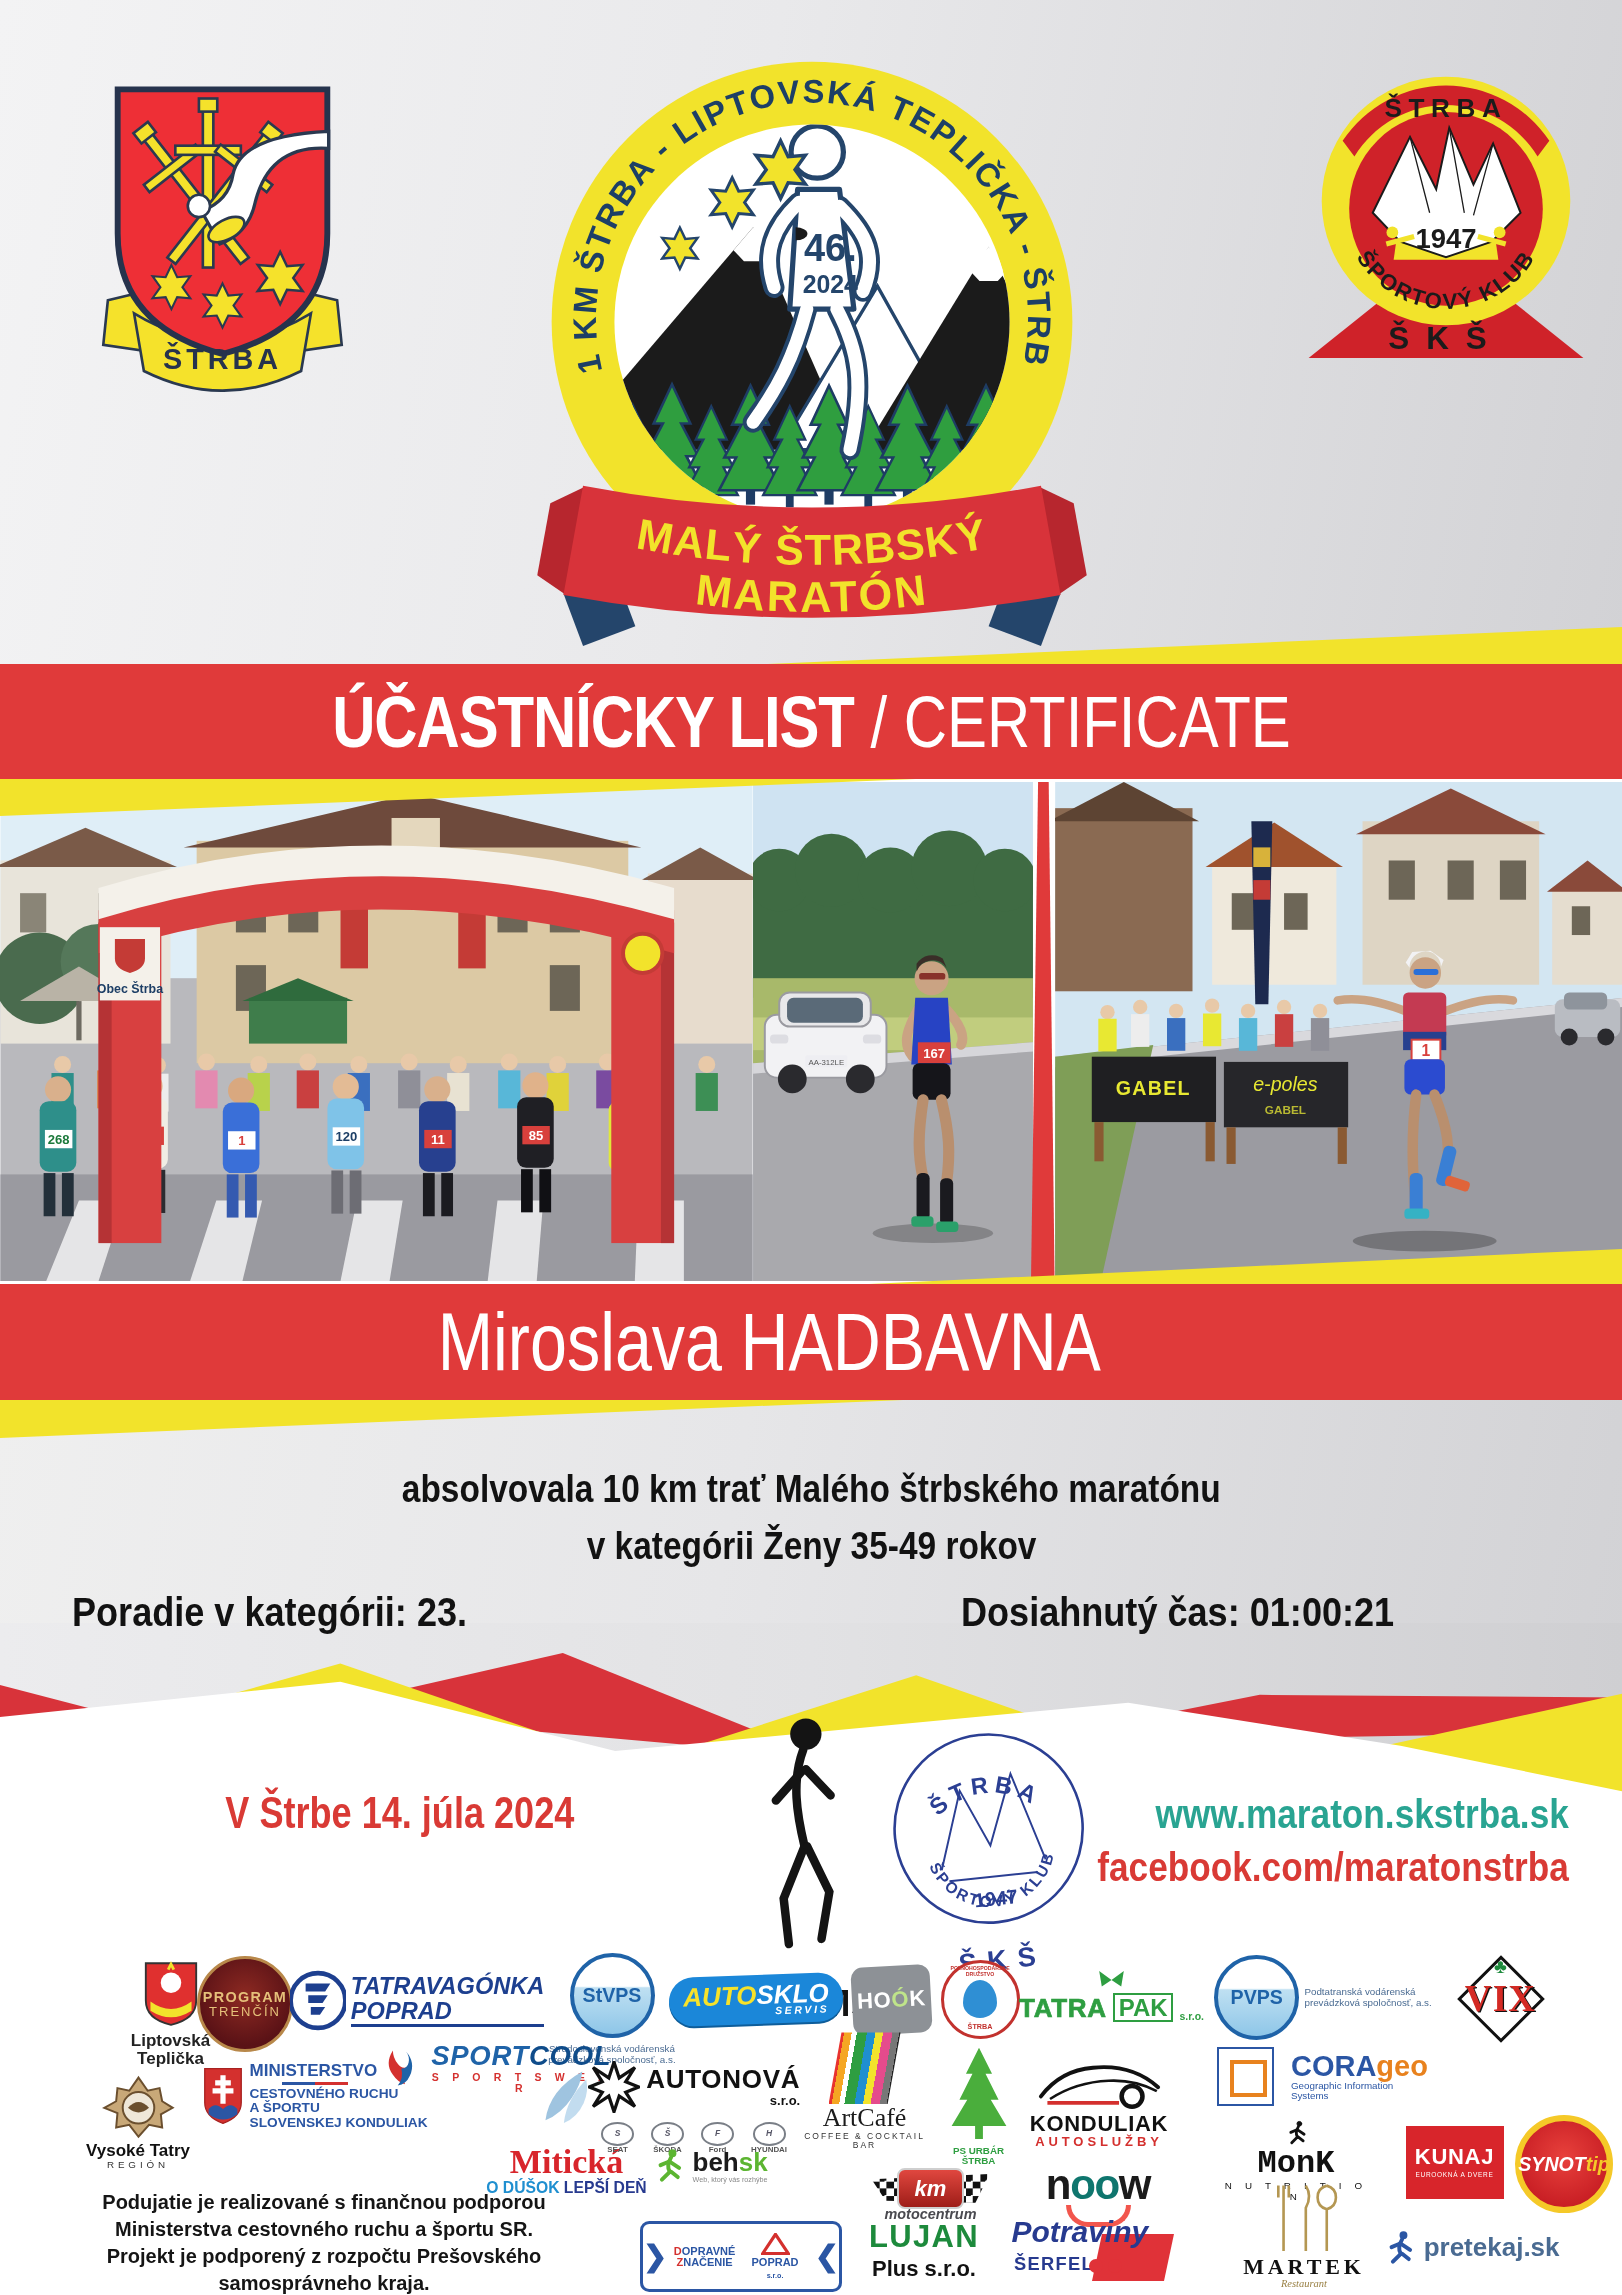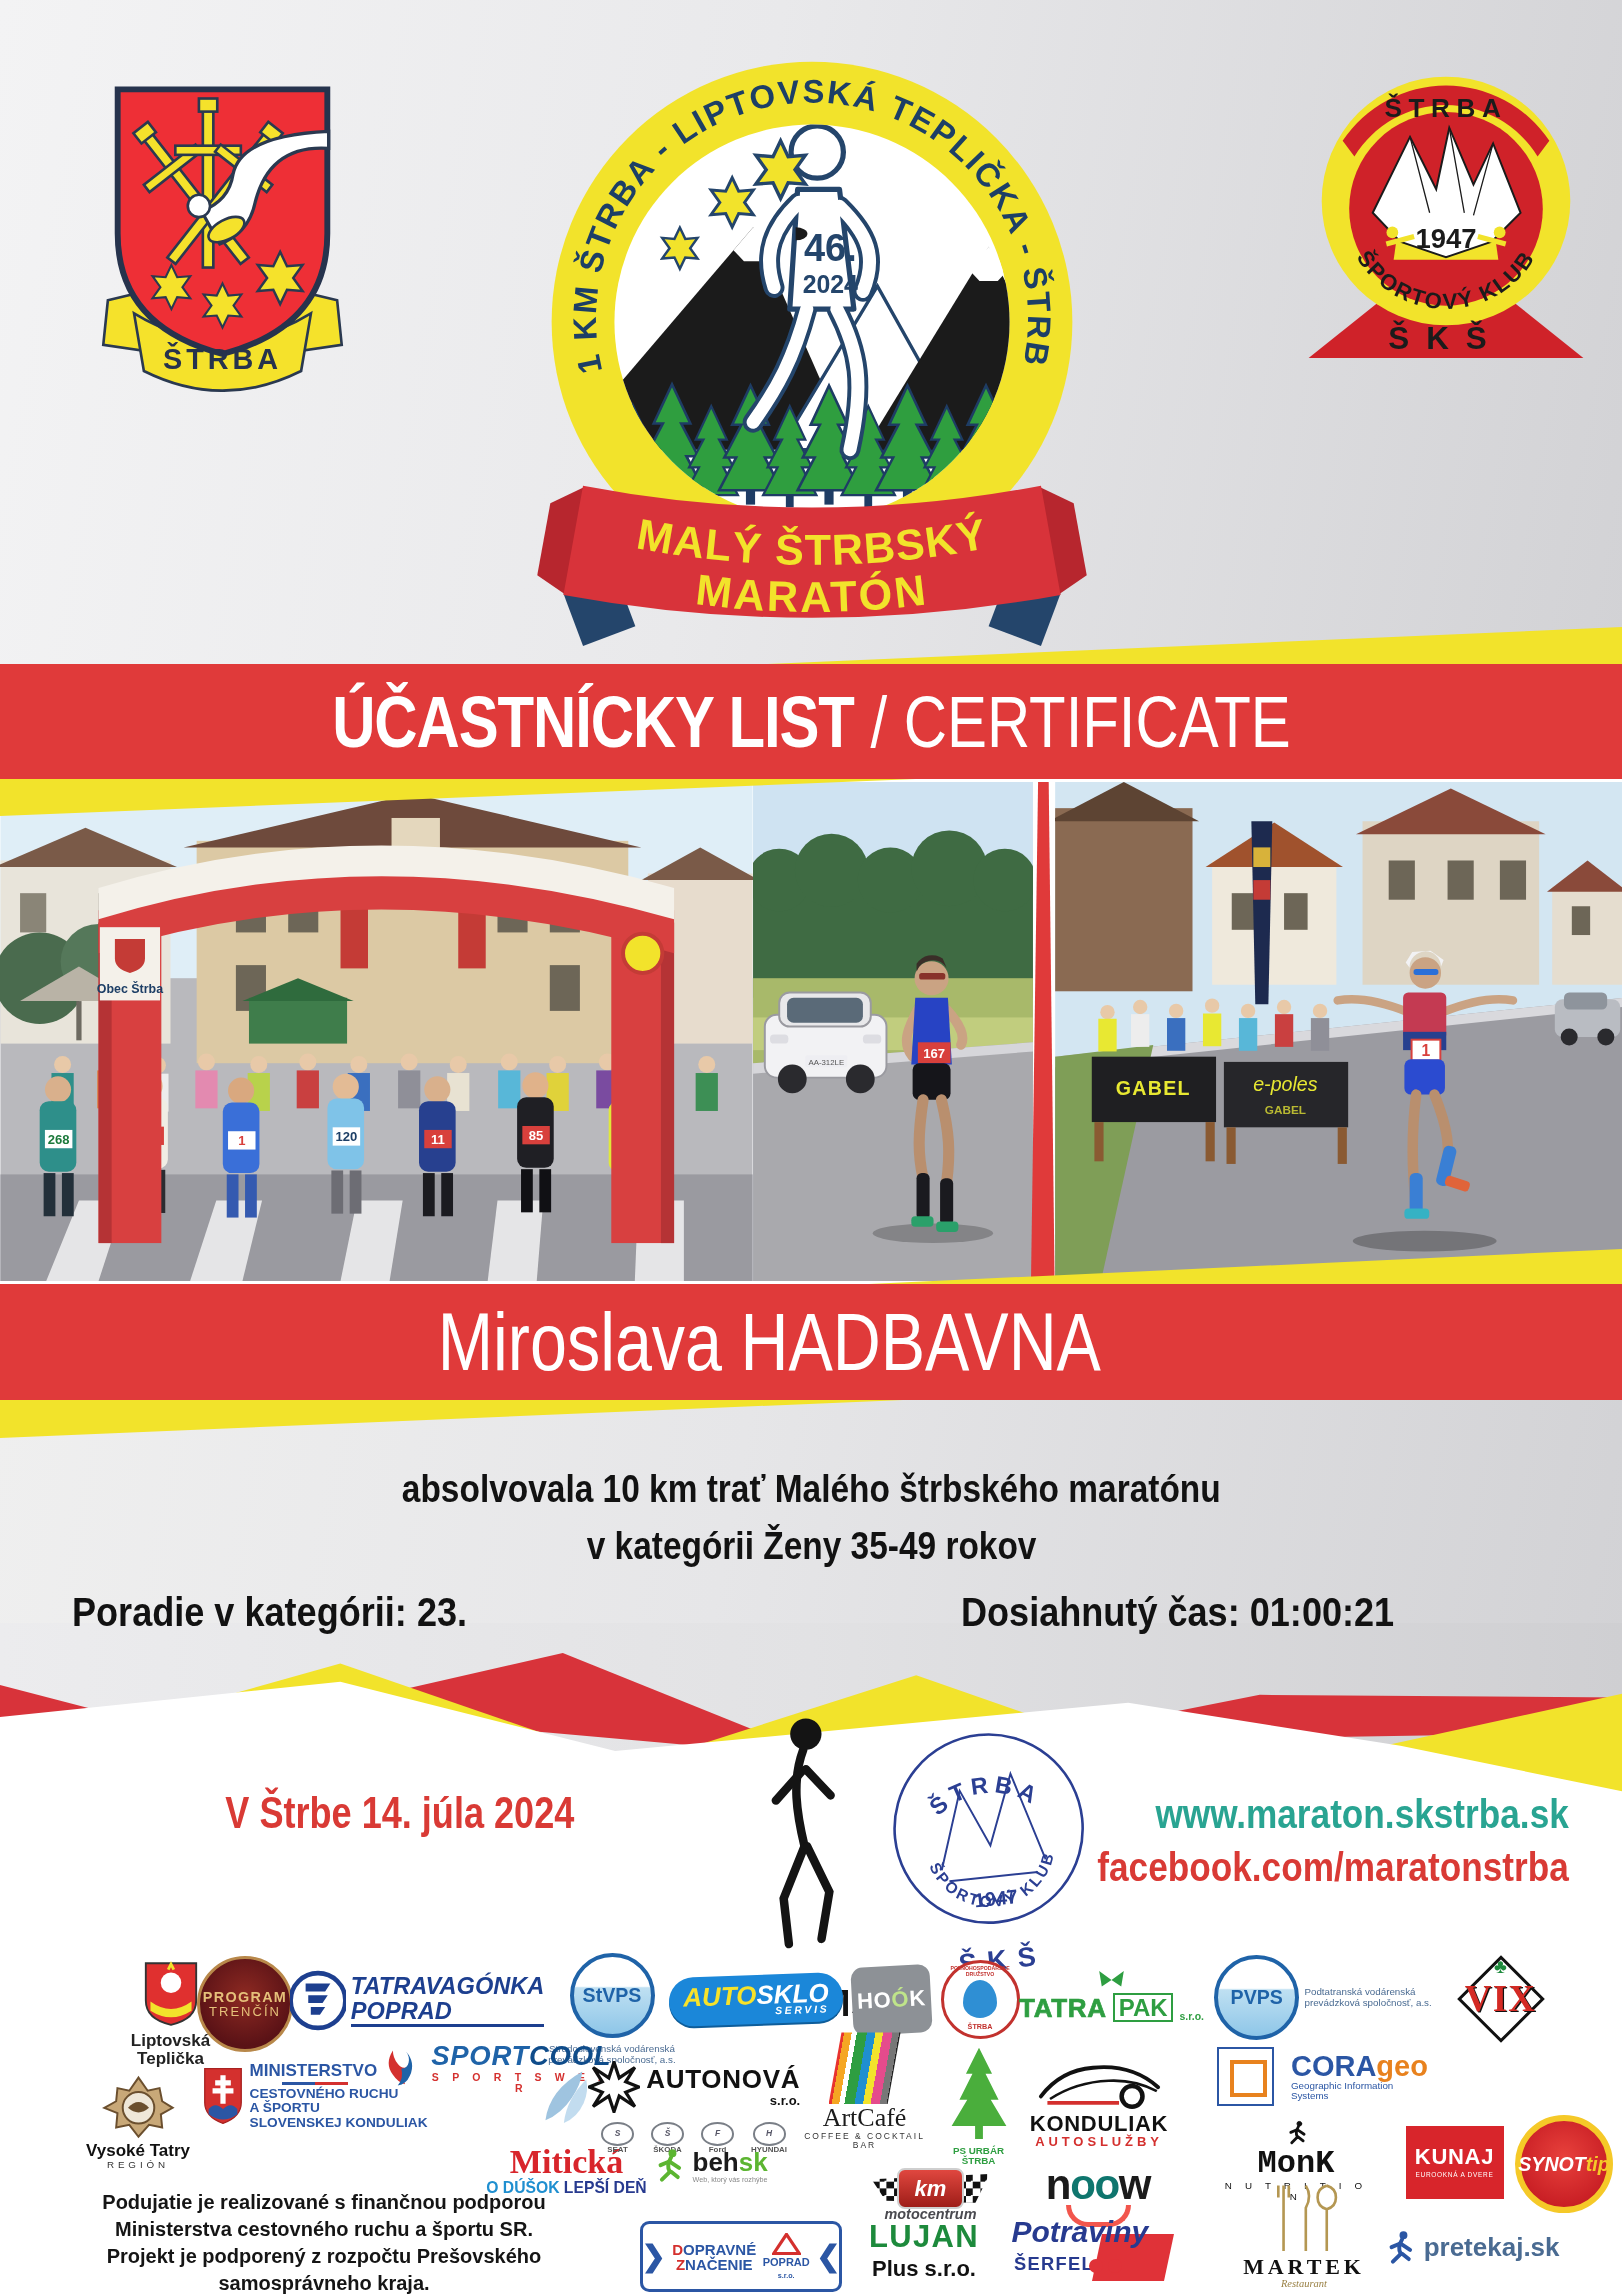--- a/index.html
+++ b/index.html
@@ -87,21 +87,21 @@
   .kunajbox{width:98px;height:73px;background:#d8252b;color:#fff;display:flex;flex-direction:column;align-items:center;justify-content:center;}
   .kunajbox .a{font-size:22px;font-weight:700;letter-spacing:0.7px;}
   .kunajbox .b{font-size:6.5px;letter-spacing:0.7px;margin-top:3.9px;}
   .synot{width:86px;height:86px;border-radius:50%;background:radial-gradient(circle at 50% 42%,#e8413c 0%,#c81e24 75%);
          border:6.5px solid #f5c928;display:flex;align-items:center;justify-content:center;}
   .synot .a{color:#fff;font-size:19.6px;font-weight:700;font-style:italic;}
   .synot .b{color:#f5c928;font-size:19.6px;font-weight:700;font-style:italic;}
   .dopravne{width:196px;height:65px;border:3.3px solid #2b56a4;border-radius:9.2px;background:#fff;
             display:flex;align-items:center;justify-content:center;gap:6.5px;}
   .dopravne .arr{color:#2b56a4;font-size:29px;font-weight:700;}
-  .dopravne .l1{color:#2b56a4;font-size:15px;font-weight:700;line-height:1;}
+  .dopravne .l1{color:#2b56a4;font-size:11px;font-weight:700;line-height:1;}
   .dopravne .l1 em{color:#d4302e;font-style:normal;}
   .dopravne .pp{color:#2b56a4;font-size:11px;font-weight:700;}
   .noowtxt{font-size:42px;font-weight:700;color:#1b1b1b;letter-spacing:-1.3px;}
   .noowtxt em{color:#0f766e;font-style:normal;}
   .noowsmile{width:55px;height:17px;border:5.9px solid #f2564d;border-top:none;border-radius:0 0 39px 39px;margin-top:-2.6px;}
   .monktxt{font-family:Liberation Mono, monospace;font-size:32px;font-weight:700;color:#111;}
   .spacedsub{font-size:9.8px;letter-spacing:5.2px;color:#111;margin-top:1.3px;}
   .kmbadge{width:63px;height:37px;background:linear-gradient(180deg,#e0473f,#9e1d18);border:2.6px solid #cfcfcf;border-radius:7.9px;
            color:#fff;font-size:22px;font-weight:700;font-style:italic;display:flex;align-items:center;justify-content:center;}
   .checker{width:118px;height:29px;background:conic-gradient(#111 0 25%,#fff 0 50%,#111 0 75%,#fff 0) 0 0/14.4px 14.4px;

